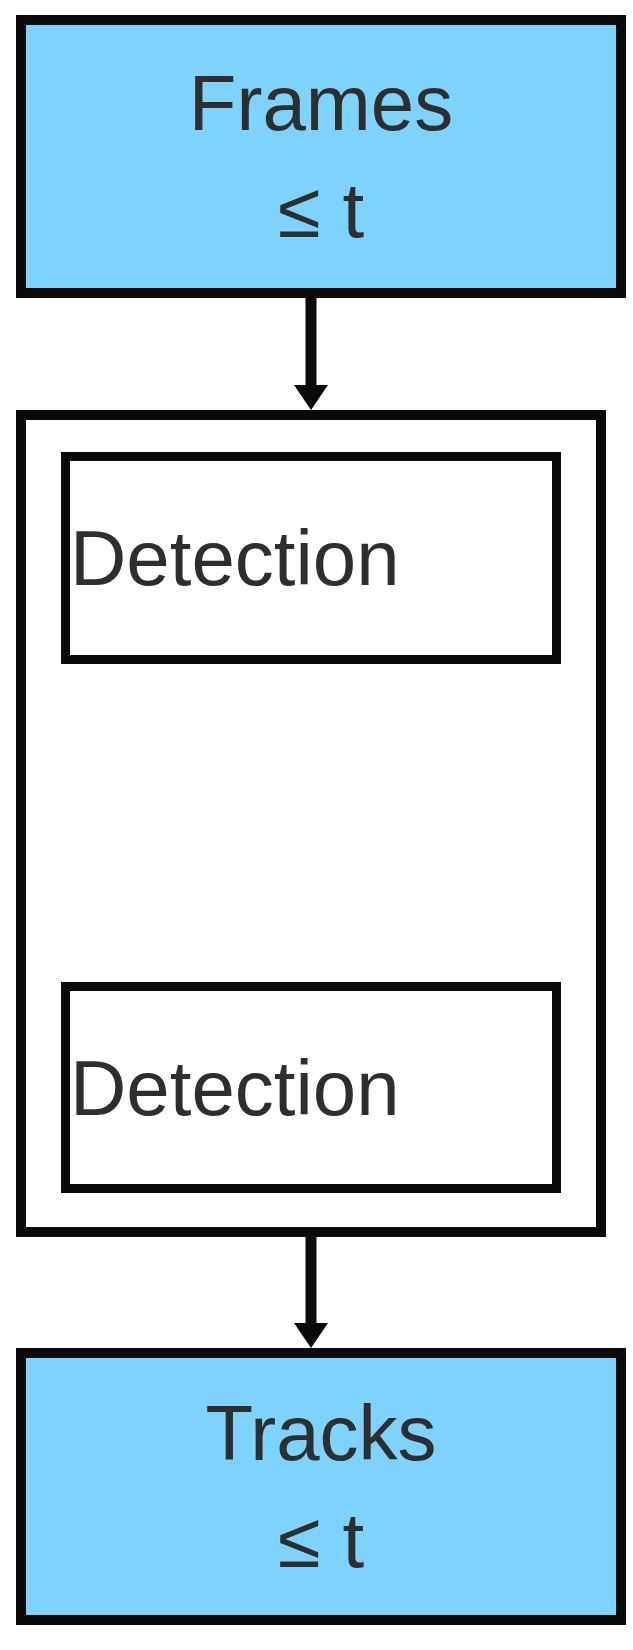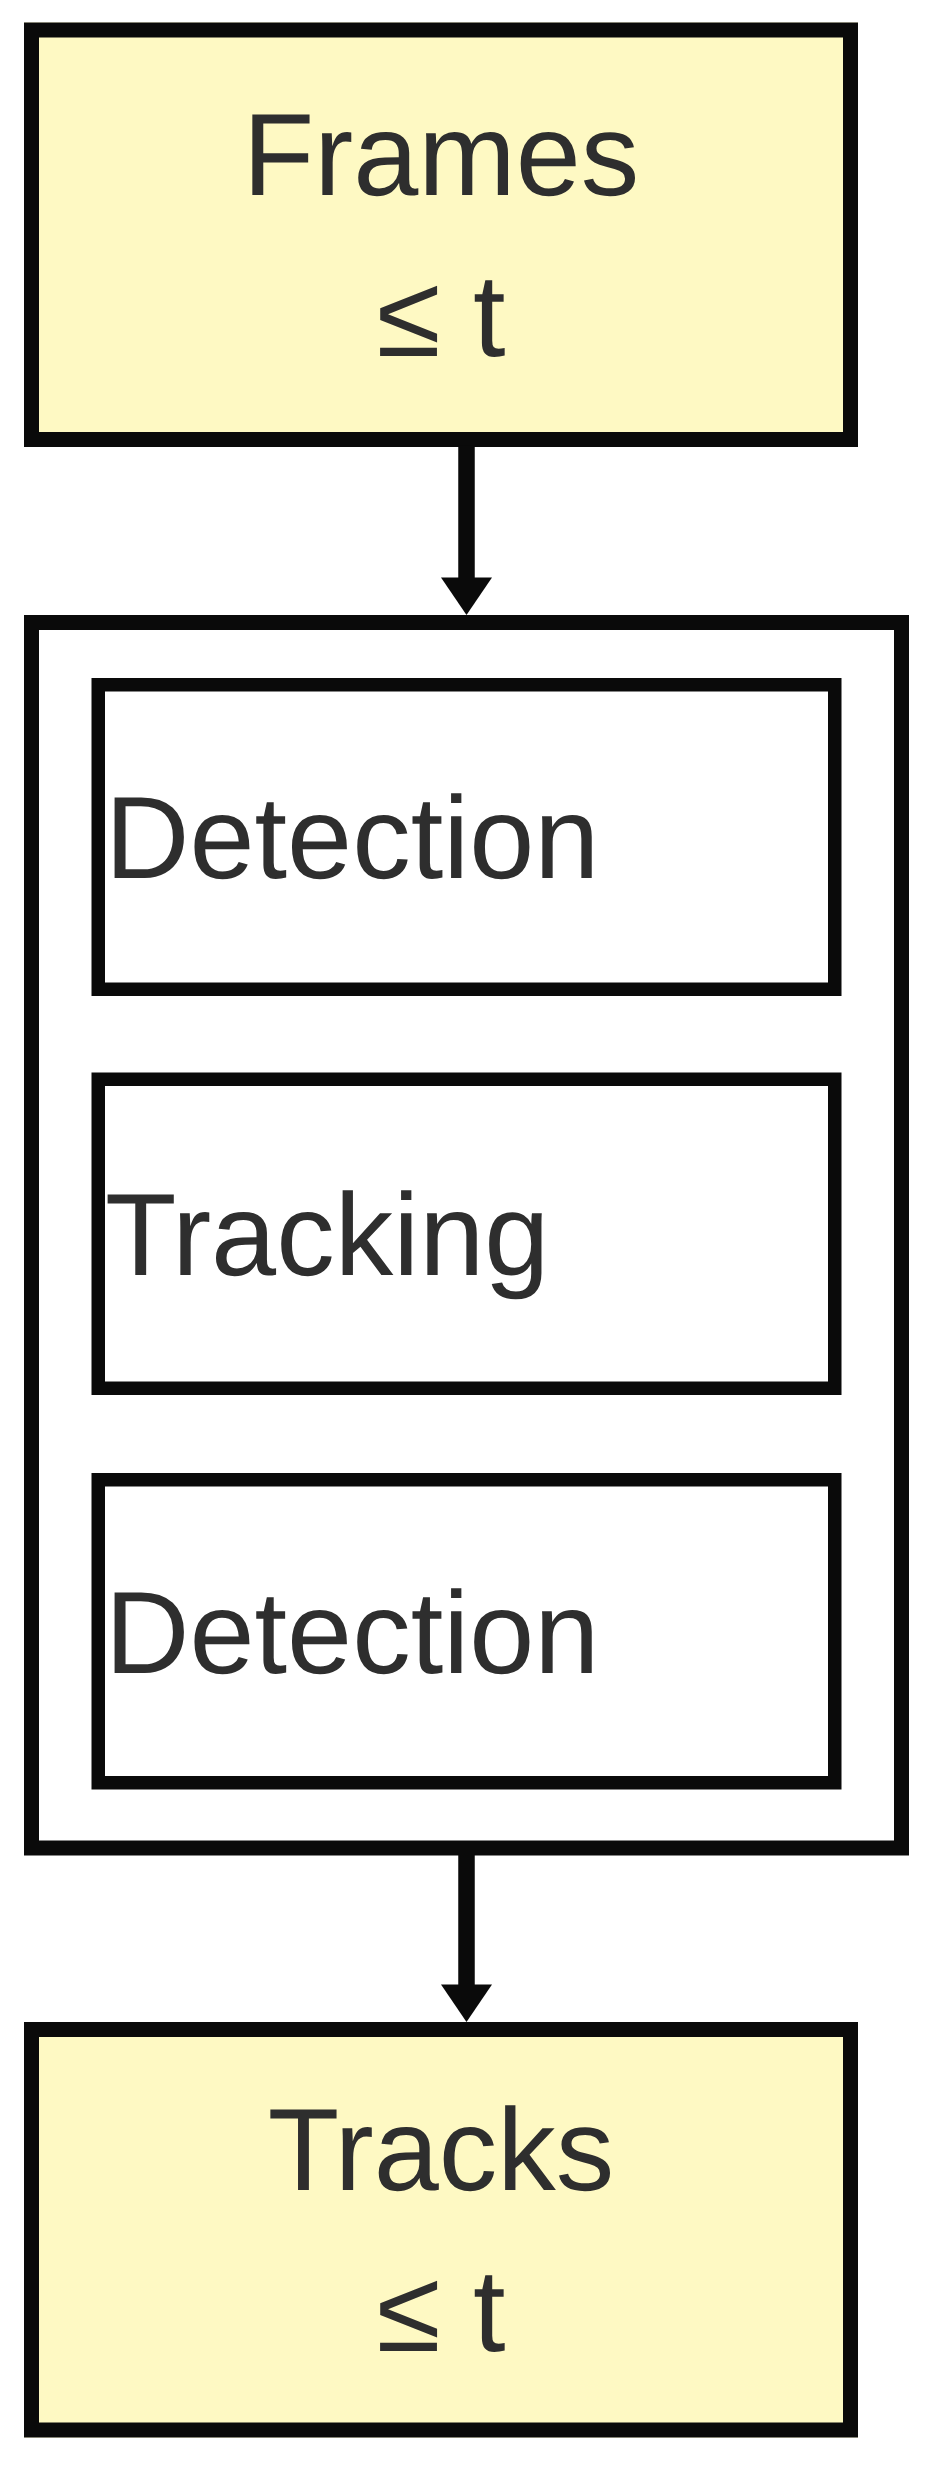--- a/index.html
+++ b/index.html
@@ -12,23 +12,23 @@
     width: 633px;
     height: 1650px;
     background: #ffffff;
     font-family: "Liberation Sans", "DejaVu Sans", sans-serif;
     overflow: hidden;
   }
   .node {
     position: absolute;
     box-sizing: border-box;
     left: 16px;
-    width: 556px;
+    width: 610px;
     border: 10px solid #0a0a0a;
-    background: #fef9c3;
+    background: #7dd3fc;
     display: flex;
     flex-direction: column;
     align-items: center;
     justify-content: center;
     text-align: center;
     color: #2e2e2e;
     font-size: 78px;
     line-height: 107px;
   }
   .node-frames { top: 15px; height: 283px; }
@@ -84,23 +84,20 @@
 
   <svg class="arrow arrow-1" viewBox="0 0 40 113" xmlns="http://www.w3.org/2000/svg" aria-hidden="true">
     <rect x="14.5" y="0" width="11" height="93" fill="#0a0a0a"></rect>
     <polygon points="3,88 37,88 20,113" fill="#0a0a0a"></polygon>
   </svg>
 
   <div class="pipeline">
     <div class="stage stage-detection">
       <span>Detection</span>
     </div>
-    <div class="stage stage-tracking">
-      <span>Tracking</span>
-    </div>
     <div class="stage stage-projection">
       <span>Detection</span>
     </div>
   </div>
 
   <svg class="arrow arrow-2" viewBox="0 0 40 112" xmlns="http://www.w3.org/2000/svg" aria-hidden="true">
     <rect x="14.5" y="0" width="11" height="92" fill="#0a0a0a"></rect>
     <polygon points="3,87 37,87 20,112" fill="#0a0a0a"></polygon>
   </svg>
 

